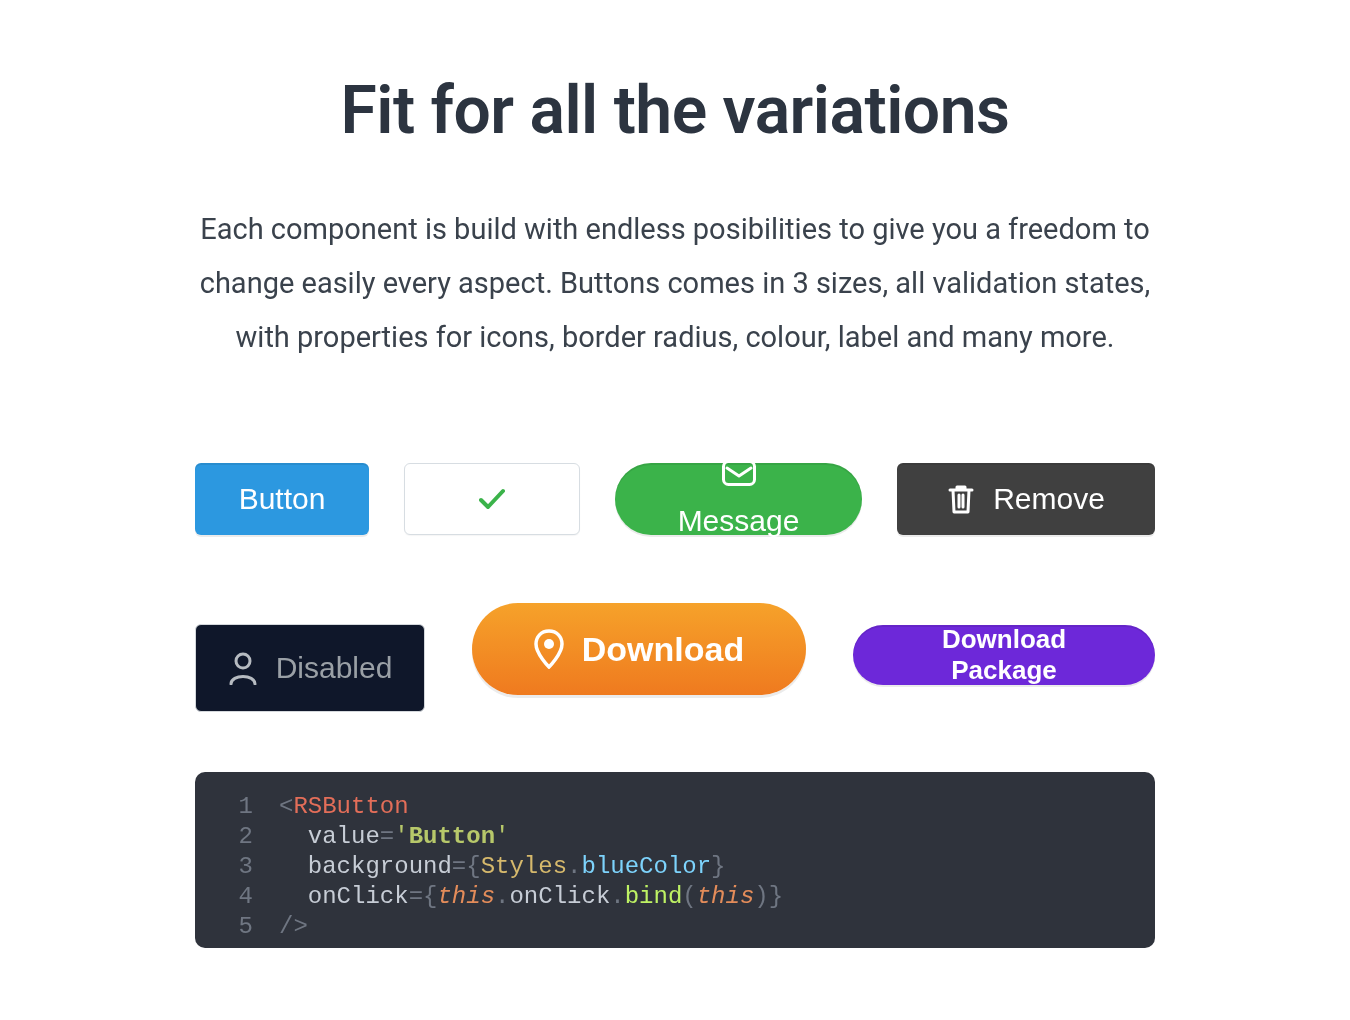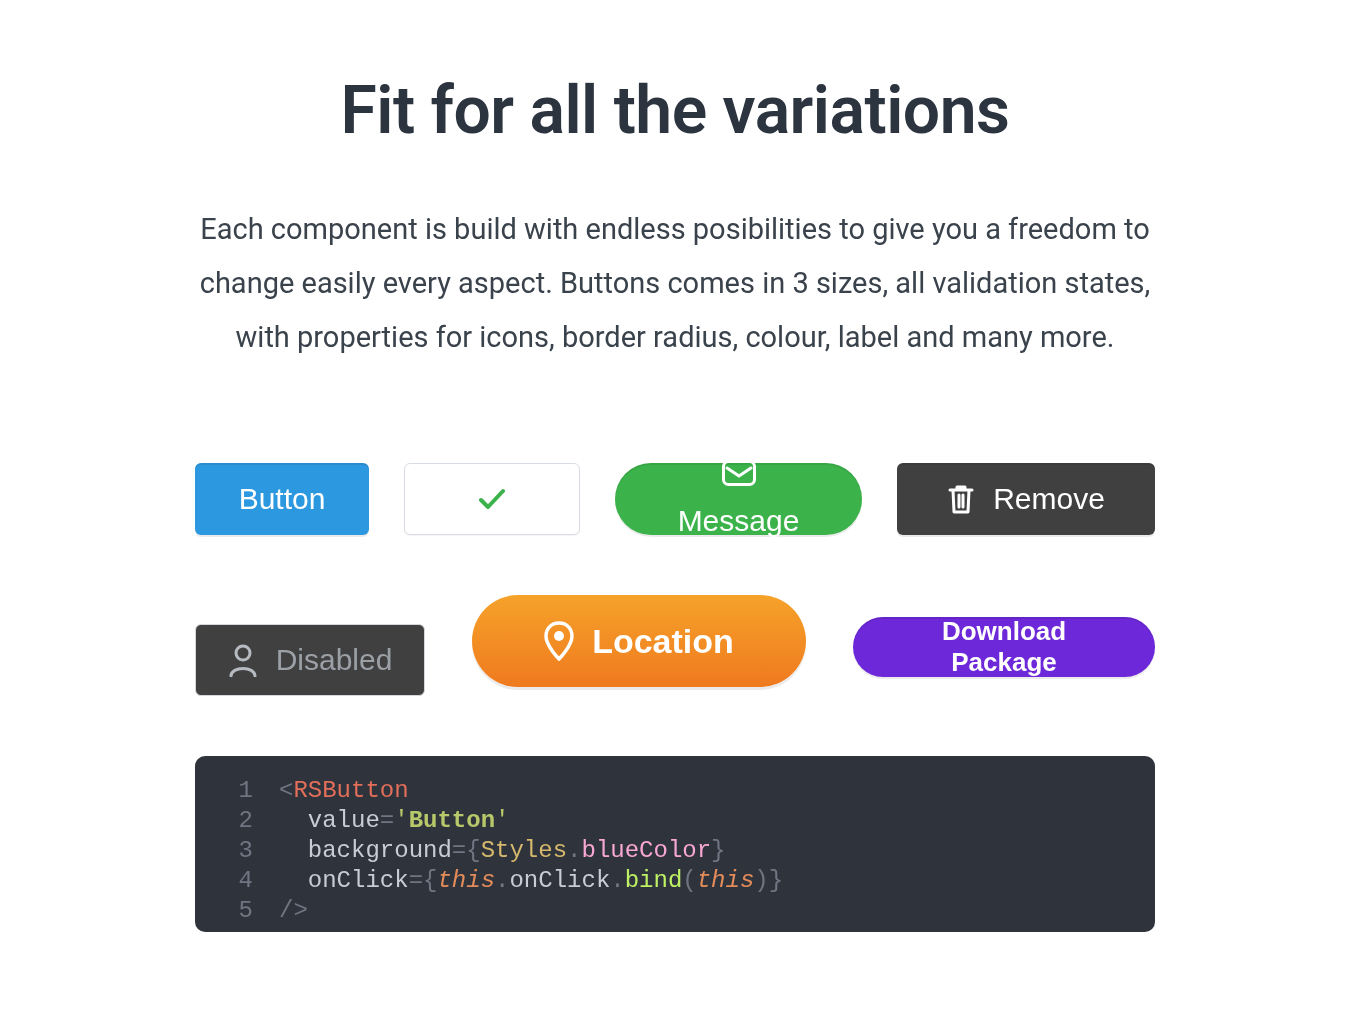--- a/index.html
+++ b/index.html
@@ -65,26 +65,26 @@
     background: #ffffff;
     border: 1px solid #d7dde2;
     color: #3bb34a;
     width: 176px;
     box-shadow: 0 1px 1px rgba(0,0,0,.04);
   }
   .btn.green  { background: #3bb34a; border-radius: 36px; width: 247px; flex-direction: column; }
   .btn.red    { background: #404040; width: 258px; }
 
   .btn.disabled {
-    background: #404040;
+    background: #0f172a;
     border: 1px solid #d4d8dc;
     color: #9aa0a6;
     width: 230px;
     box-shadow: none;
-    height: 72px;
+    height: 88px;
     margin-top: 37px;
   }
 
   .btn.orange {
     background: linear-gradient(180deg,#f6a22a 0%,#ef7a1f 100%);
     border-radius: 46px;
     height: 92px;
     width: 334px;
     font-size: 34px;
     font-weight: 600;
@@ -115,21 +115,21 @@
   }
   .code .line { display: flex; white-space: pre; }
   .code .ln   { width: 38px; color: #6f7682; text-align: right; margin-right: 26px; user-select:none; }
   .tok-punc   { color: #6f7682; }
   .tok-tag    { color: #e36e59; }
   .tok-attr   { color: #c7cdd6; }
   .tok-str    { color: #b7c86a; }
   .tok-strB   { color: #b7c86a; font-weight:700; }
   .tok-brace  { color: #6f7682; }
   .tok-obj    { color: #d6b96c; }
-  .tok-obj2   { color: #f9a8d4; }
+  .tok-obj2   { color: #7dd3fc; }
   .tok-kw     { color: #e38c5a; font-style: italic; }
   .tok-call   { color: #bef264; }
 </style>
 </head>
 <body>
 
 <div class="wrap">
 
   <h1 class="title">Fit for all the variations</h1>
 
@@ -184,21 +184,21 @@
         <span>Disabled</span>
       </button>
 
       <button class="btn orange">
         <span class="icon">
           <svg width="30" height="40" viewBox="0 0 30 40">
               <path d="M15 2 C7 2 2 8 2 15 C2 25 15 38 15 38 C15 38 28 25 28 15 C28 8 23 2 15 2 Z" fill="none" stroke="#fff" stroke-width="3.5"></path>
               <circle cx="15" cy="15" r="5" fill="#fff"></circle>
             </svg>
         </span>
-        <span>Location</span>
+        <span>Download</span>
       </button>
 
       <button class="btn dark">
         <span>Download Package</span>
       </button>
 
     </div>
 
   </div>
 

